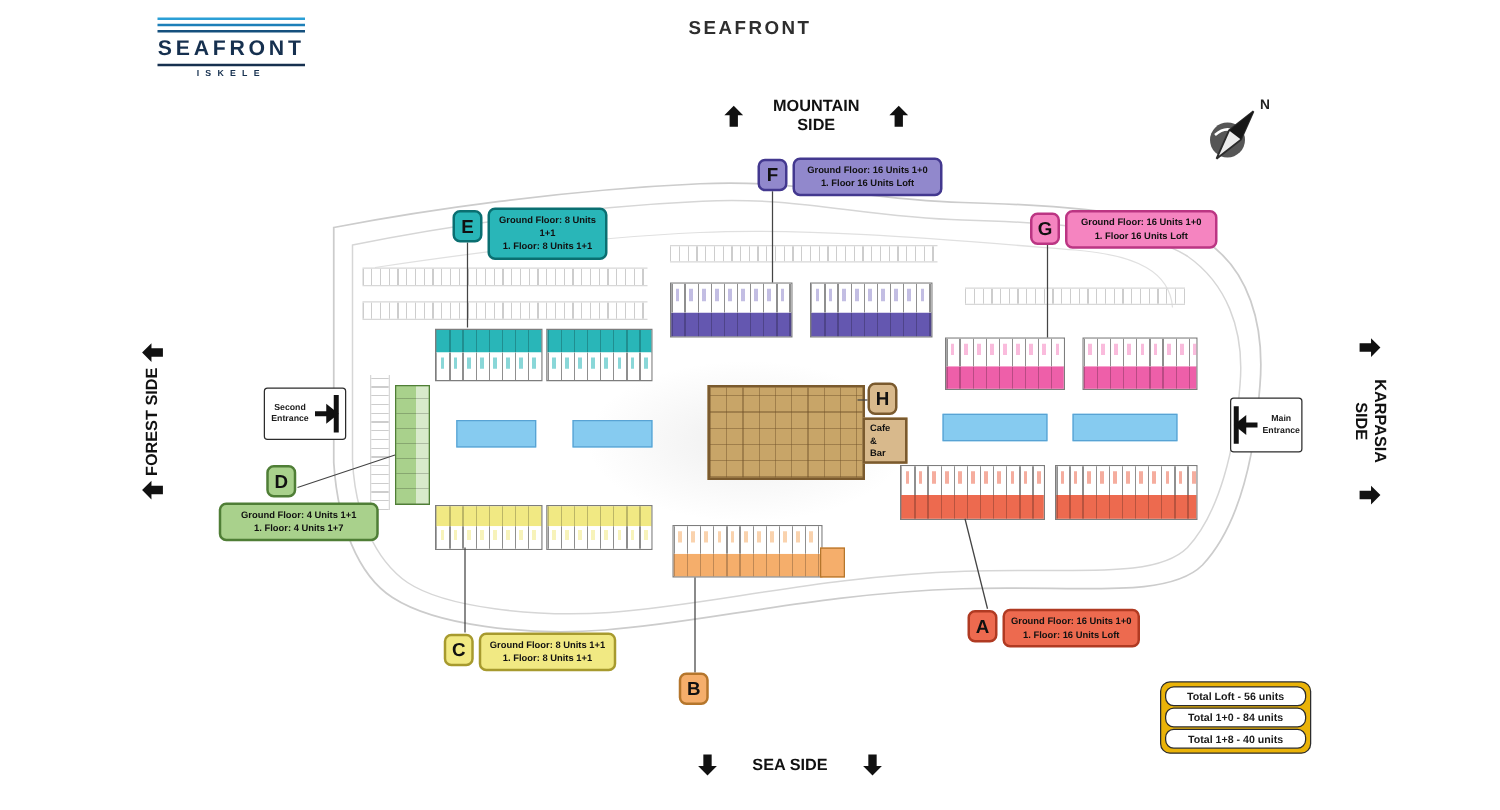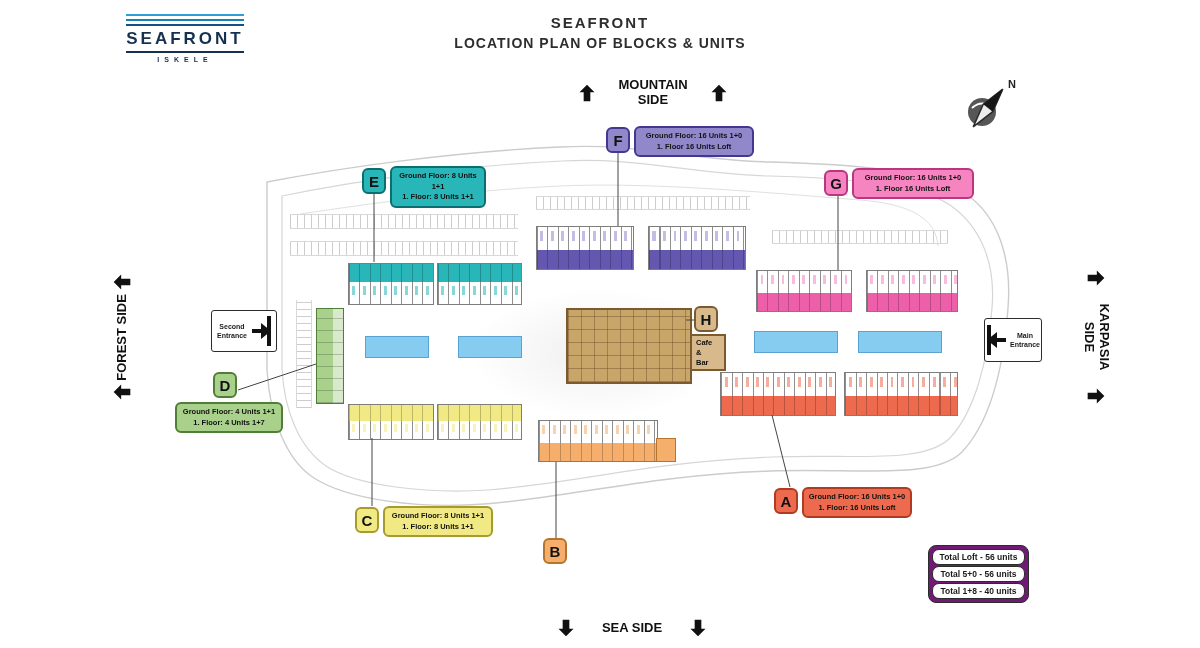--- a/index.html
+++ b/index.html
@@ -81,21 +81,21 @@
         box-sizing:border-box;font-size:7.5px;font-weight:bold;color:#111;
         white-space:pre-line;line-height:1.3;padding:2px 4px;}
 
   
   .entr{position:absolute;z-index:4;background:#fff;border:1px solid #2c2c2c;border-radius:3px;
         display:flex;align-items:center;justify-content:center;gap:2px;padding:2px;box-sizing:border-box;}
   .entr-text{font-size:7px;font-weight:bold;text-align:center;line-height:1.3;width:32px;}
   .entr svg{flex:none;}
 
   
-  .totals{position:absolute;left:928px;top:545px;width:101px;z-index:6;background:#701a75;
+  .totals{position:absolute;left:928px;top:545px;width:121px;z-index:6;background:#eab308;
           border:1.5px solid #2c2c2c;border-radius:8px;padding:2px;box-sizing:border-box;}
   .totals .row{border:1px solid #2c2c2c;border-radius:7px;font-size:8.5px;font-weight:bold;
           text-align:center;padding:2px 0;margin:1px;background:#fff;}
 </style>
 </head>
 <body>
 
 <div class="stage">
 
   <div class="wm"></div>
@@ -132,34 +132,33 @@
         <i></i>
         <i></i>
         <i></i>
       </div>
     <div class="logo-name">SEAFRONT</div>
     <div class="logo-sub">ISKELE</div>
   </div>
 
   <div class="titlebox">
     <div class="title-l1">SEAFRONT</div>
-    <div class="title-l2">LOCATION PLAN OF BLOCKS &amp; UNITS</div>
   </div>
 
   <div class="dir" style="left:577px;top:78px;width:152px;">
     <svg class="arr" viewBox="0 0 24 24">
         <path d="M12 2 L21 11 H16 V22 H8 V11 H3 Z"></path>
       </svg>
     <div class="dir-text" style="width:92px">MOUNTAIN SIDE</div>
     <svg class="arr" viewBox="0 0 24 24">
         <path d="M12 2 L21 11 H16 V22 H8 V11 H3 Z"></path>
       </svg>
   </div>
 
-  <div class="dir" style="left:556px;top:602px;width:152px;margin-top:16px;">
+  <div class="dir" style="left:556px;top:602px;width:152px;">
     <svg class="arr" viewBox="0 0 24 24">
         <path d="M12 2 L21 11 H16 V22 H8 V11 H3 Z" transform="rotate(180 12 12)"></path>
       </svg>
     <div class="dir-text" style="white-space:nowrap">SEA SIDE</div>
     <svg class="arr" viewBox="0 0 24 24">
         <path d="M12 2 L21 11 H16 V22 H8 V11 H3 Z" transform="rotate(180 12 12)"></path>
       </svg>
   </div>
 
   <div class="dir dir-v" style="left:98px;top:272px;height:130px;width:48px;">
@@ -278,21 +277,21 @@
       <span>G</span>
     </div>
   <div class="info" style="left: 852px; top: 168px; width: 122px; --c: #F584C0; --cb: #bb3583;">
     <div>Ground Floor: 16 Units 1+0</div>
       <div>1. Floor 16 Units Loft</div>
   </div>
 
   <div class="badge" style="left: 213px; top: 372px; --c: #A9D18C; --cb: #4f7e36;">
       <span>D</span>
     </div>
-  <div class="info" style="left: 175px; top: 402px; width: 108px; --c: #A9D18C; --cb: #4f7e36;">
+  <div class="info" style="left: 175px; top: 402px; width: 128px; --c: #A9D18C; --cb: #4f7e36;">
     <div>Ground Floor: 4 Units 1+1</div>
       <div>1. Floor: 4 Units 1+7</div>
   </div>
 
   <div class="badge" style="left: 355px; top: 507px; --c: #F1E983; --cb: #a79a2e;">
       <span>C</span>
     </div>
   <div class="info" style="left: 383px; top: 506px; width: 110px; --c: #F1E983; --cb: #a79a2e;">
     <div>Ground Floor: 8 Units 1+1</div>
       <div>1. Floor: 8 Units 1+1</div>
@@ -330,17 +329,17 @@
     <svg width="22" height="34" viewBox="0 0 22 34">
       <path d="M3 2 V32" stroke="#111" stroke-width="4"></path>
       <polygon points="11,9 1,17 11,25" fill="#111"></polygon>
       <path d="M10 17 H20" stroke="#111" stroke-width="4"></path>
     </svg>
     <div class="entr-text">Main Entrance</div>
   </div>
 
   <div class="totals">
     <div class="row">Total Loft - 56 units</div>
-    <div class="row">Total 5+0 - 56 units</div>
+    <div class="row">Total 1+0 - 84 units</div>
     <div class="row">Total 1+8 - 40 units</div>
   </div>
 
 </div>
 
 </body></html>

